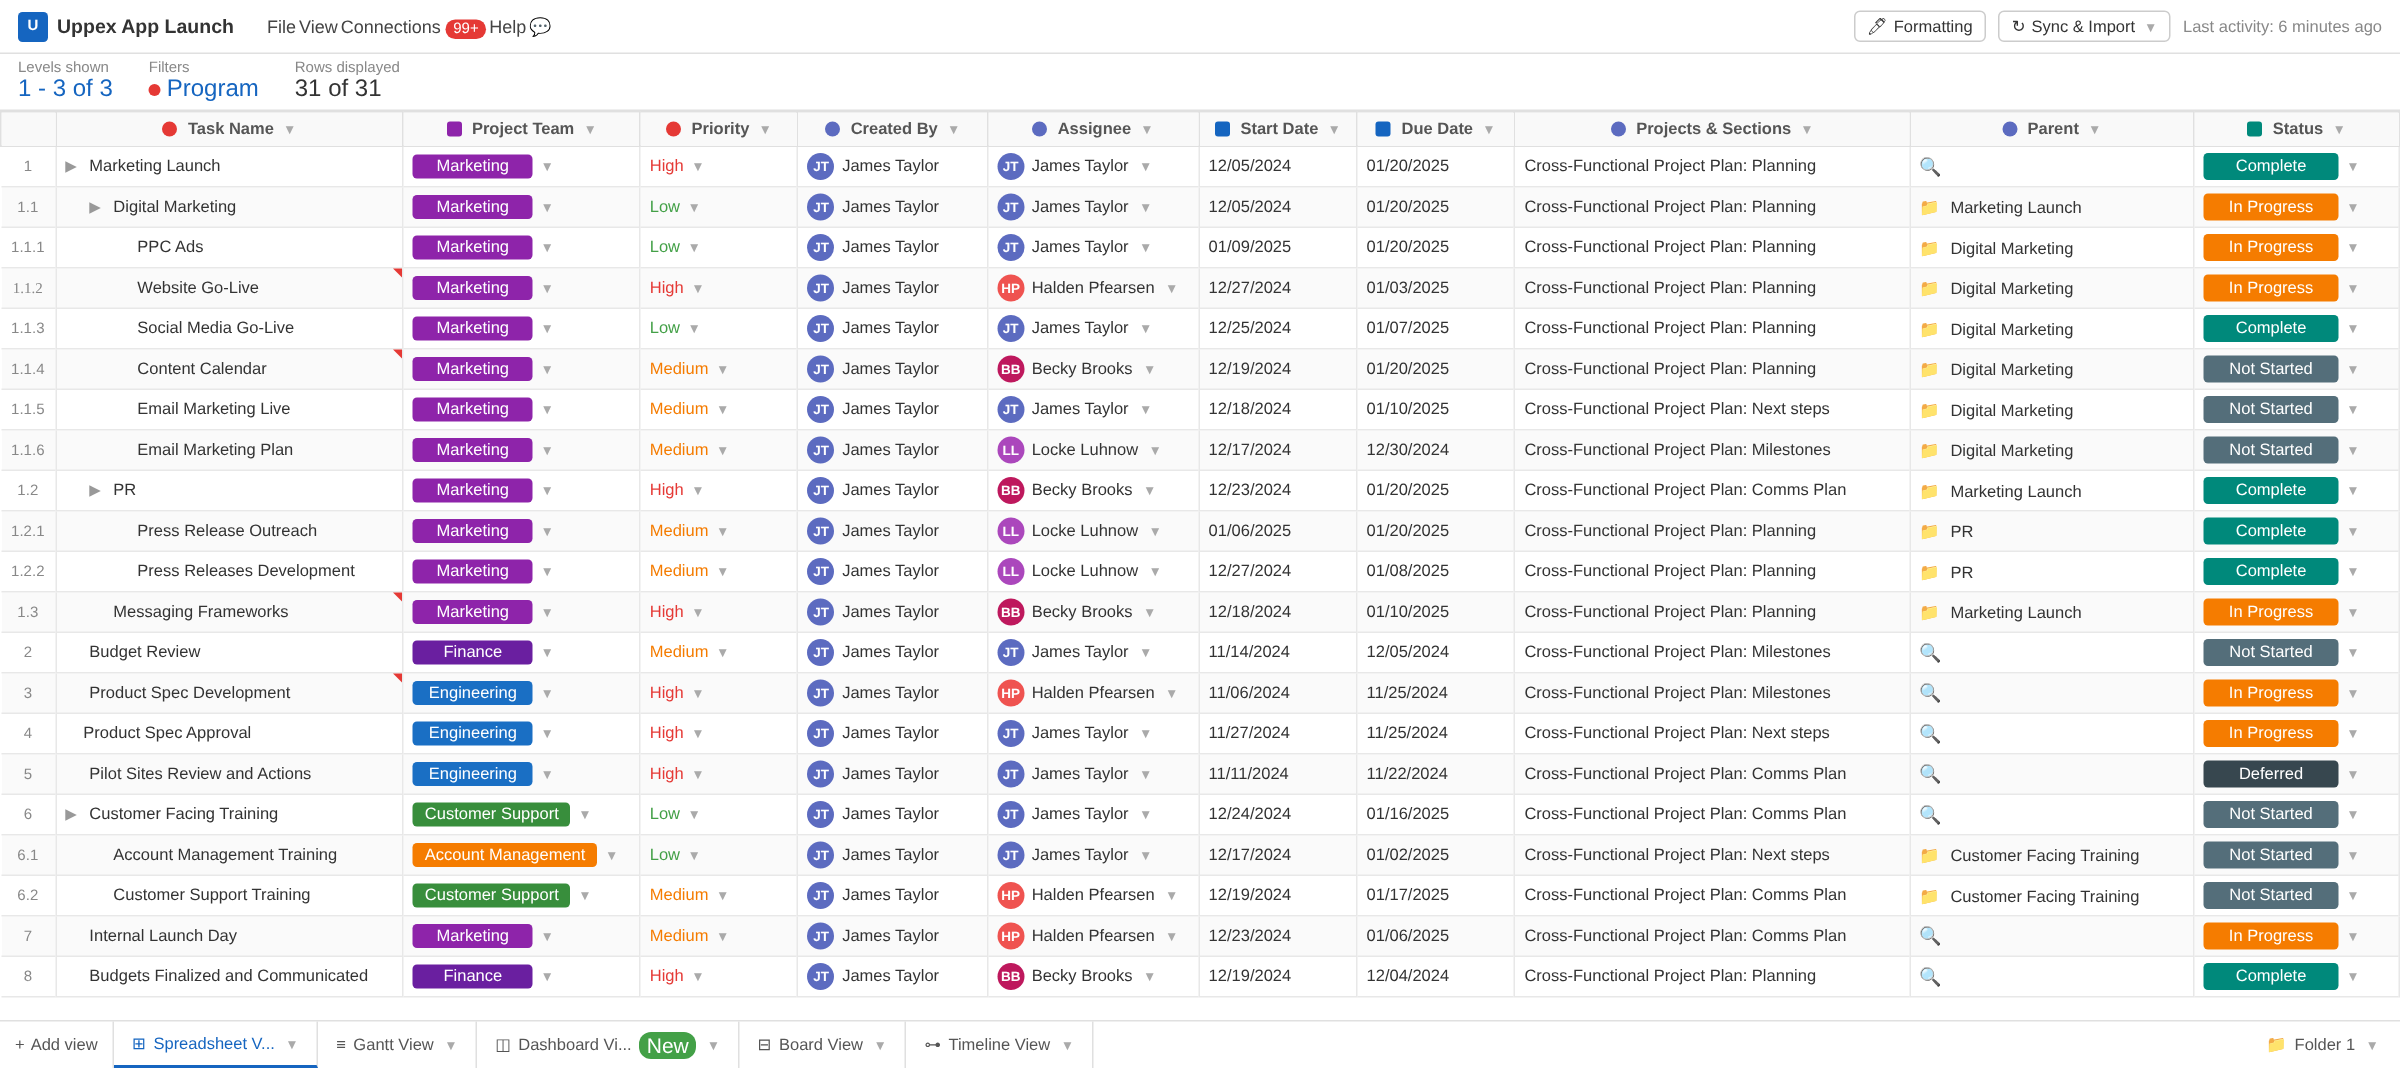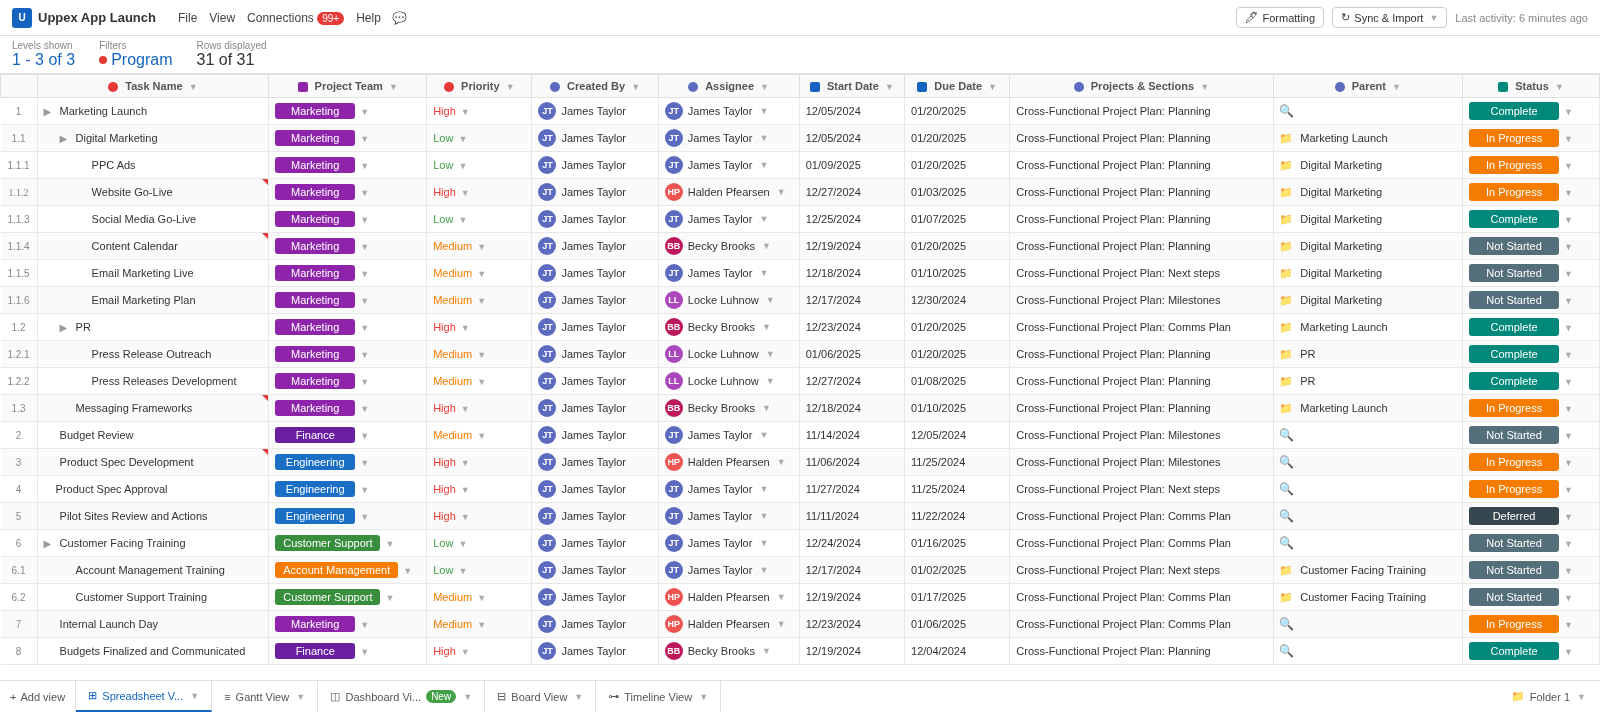--- a/index.html
+++ b/index.html
@@ -3,21 +3,21 @@
   <meta charset="utf-8">
   <style>
     * { box-sizing: border-box; margin: 0; padding: 0; font-family: -apple-system, BlinkMacSystemFont, 'Segoe UI', sans-serif; }
     body { background: #f5f5f5; font-size: 12px; color: #333; overflow: hidden; height: 712px; display: flex; flex-direction: column; }
 
     
     .title-bar { background: #fff; border-bottom: 1px solid #e0e0e0; padding: 0 12px; height: 36px; display: flex; align-items: center; gap: 6px; }
     .app-icon { width: 20px; height: 20px; background: #1565c0; border-radius: 3px; display: flex; align-items: center; justify-content: center; }
     .app-icon span { color: #fff; font-size: 10px; font-weight: bold; }
     .app-title { font-size: 13px; font-weight: 600; color: #333; margin-right: 16px; }
-    .menu-bar { display: flex; gap: 12px; align-items: flex-start; }
+    .menu-bar { display: flex; gap: 2px; align-items: flex-start; }
     .menu-item { font-size: 12px; color: #444; cursor: pointer; }
     .connections-badge { background: #e53935; color: #fff; border-radius: 10px; padding: 1px 5px; font-size: 10px; }
     .toolbar-right { margin-left: auto; display: flex; align-items: center; gap: 8px; }
     .btn-tool { display: flex; align-items: center; gap: 4px; background: #fff; border: 1px solid #ccc; border-radius: 4px; padding: 3px 8px; font-size: 11px; cursor: pointer; color: #333; }
     .activity-text { font-size: 11px; color: #888; }
 
     
     .filter-bar { background: #fff; border-bottom: 1px solid #e0e0e0; padding: 4px 12px; display: flex; align-items: center; gap: 24px; min-height: 36px; }
     .filter-group { display: flex; flex-direction: column; }
     .filter-label { font-size: 10px; color: #888; }
@@ -69,21 +69,21 @@
     .status-complete { background: #00897b; }
     .status-in-progress { background: #f57c00; }
     .status-not-started { background: #546e7a; }
     .status-deferred { background: #37474f; }
 
     
     .bottom-bar { background: #fff; border-top: 1px solid #e0e0e0; display: flex; align-items: center; gap: 0; height: 32px; }
     .view-tab { display: flex; align-items: center; gap: 5px; padding: 0 12px; height: 100%; border-right: 1px solid #e0e0e0; font-size: 11px; color: #555; cursor: pointer; }
     .view-tab.active { color: #1565c0; border-bottom: 2px solid #1565c0; }
     .add-view-btn { display: flex; align-items: center; gap: 4px; padding: 0 10px; height: 100%; font-size: 11px; color: #555; cursor: pointer; border-right: 1px solid #e0e0e0; }
-    .new-badge { background: #43a047; color: #fff; border-radius: 8px; padding: 1px 5px; font-size: 10px; }
+    .new-badge { background: #43a047; color: #fff; border-radius: 8px; padding: 1px 5px; font-size: 14px; }
     .folder-tab { margin-left: auto; display: flex; align-items: center; gap: 5px; padding: 0 14px; font-size: 11px; color: #555; }
 
     
     .dd-arrow { color: #aaa; font-size: 9px; margin-left: 2px; }
     td { position: relative; }
   </style>
 </head>
 <body>
 
 <div class="title-bar">

